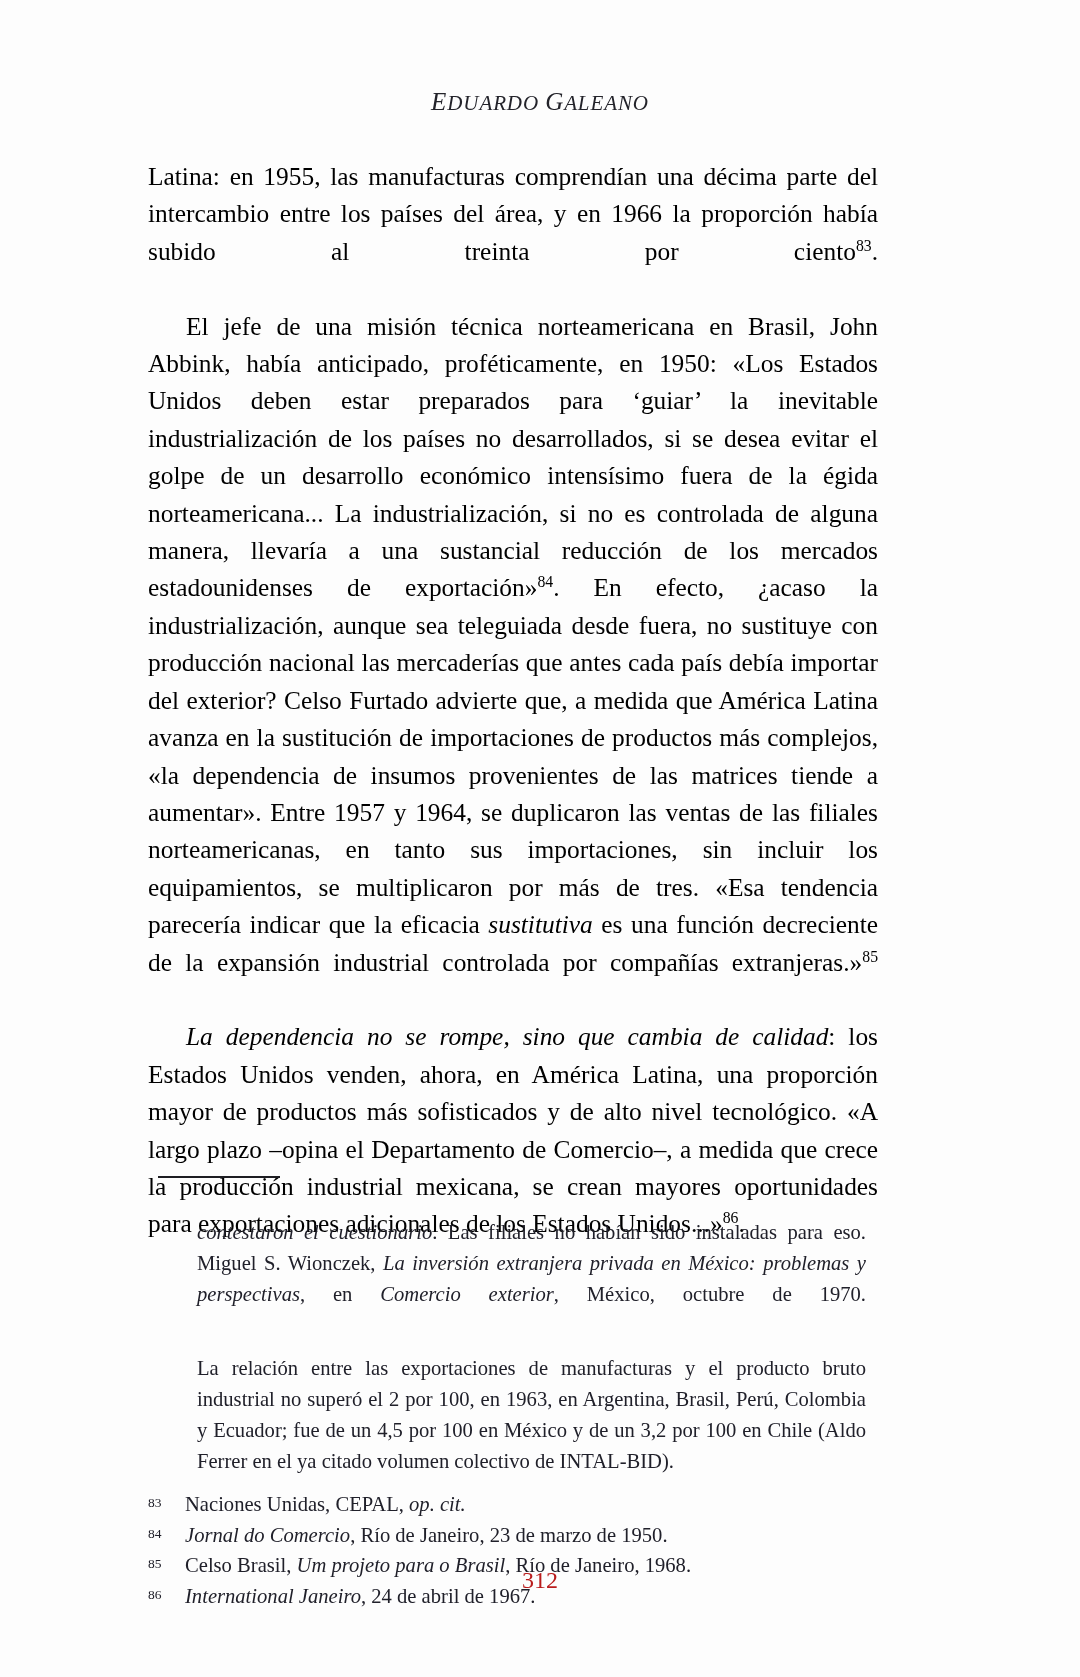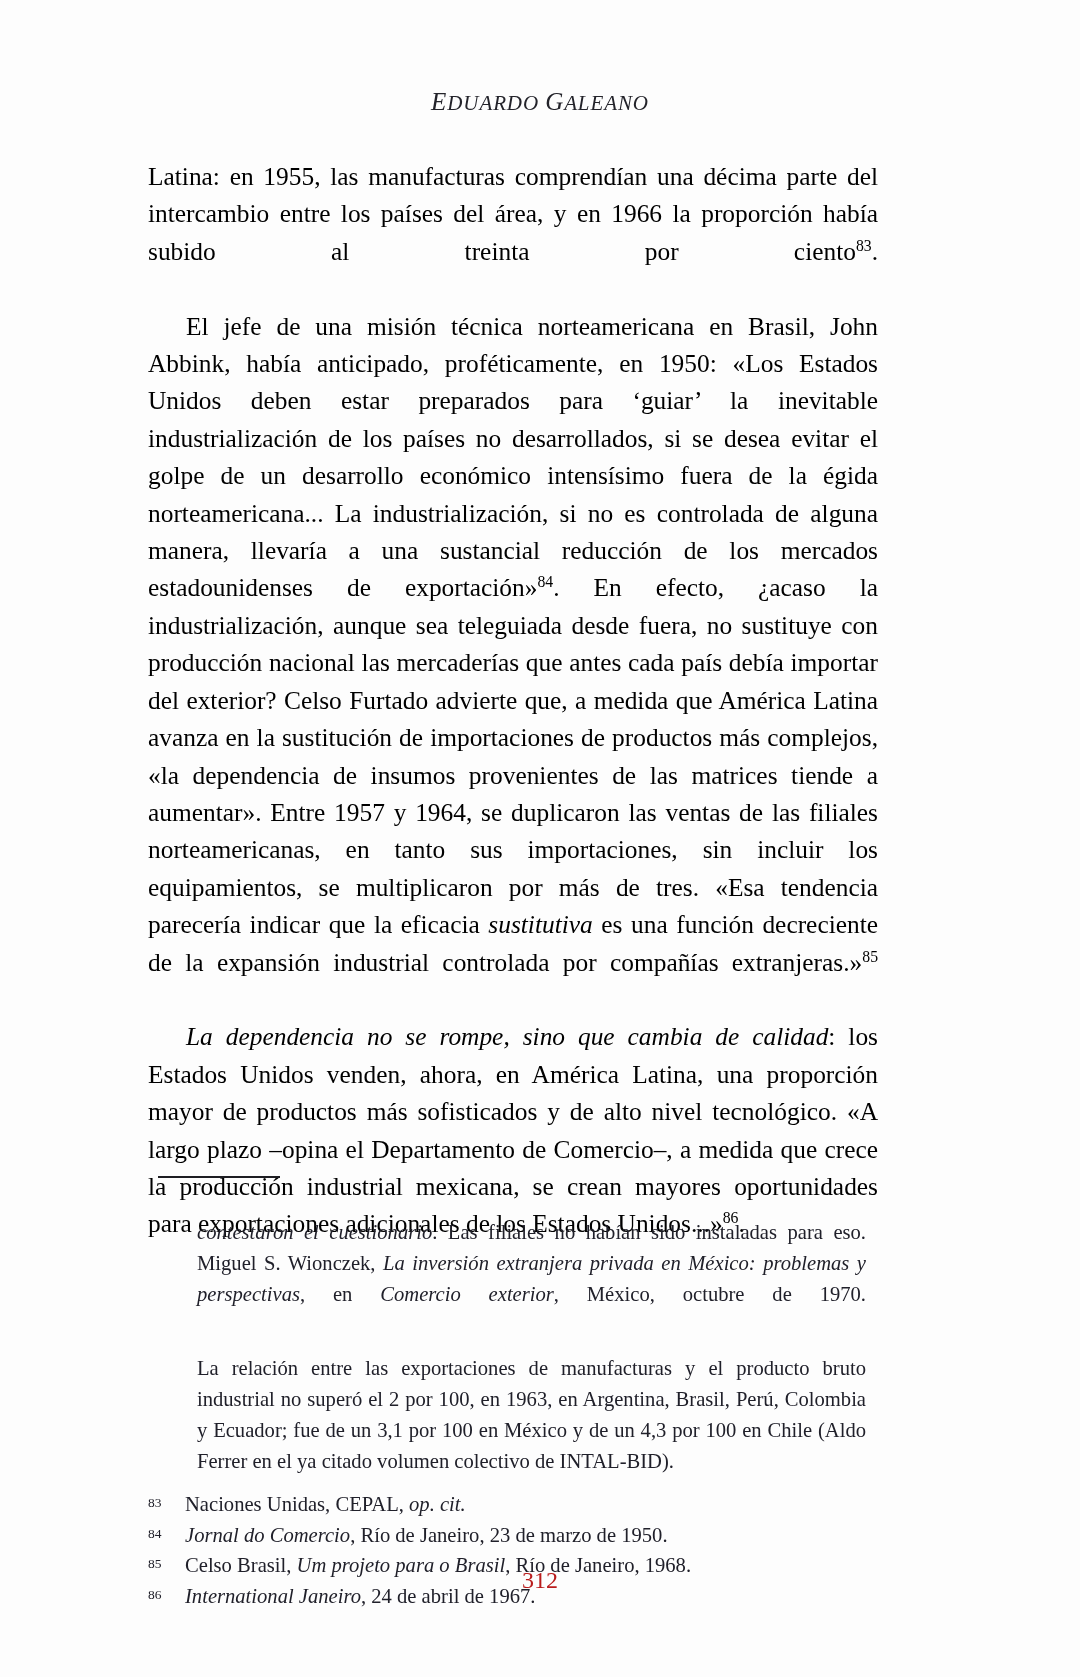--- a/index.html
+++ b/index.html
@@ -151,21 +151,21 @@
     <p class="indent nolast"><i>La dependencia no se rompe, sino que cambia de calidad</i><span>: los Estados Unidos venden, ahora, en América Latina, una proporción mayor de productos más sofisticados y de alto nivel tecnológico. «A largo plazo –opina el Departamento de Comercio–, a medida que crece la producción industrial mexicana, se crean mayores oportunidades para exportaciones adicionales de los Estados Unidos...»</span><sup>86</sup><span>.</span></p>
 
   </div>
 
   <div class="fn-rule"></div>
 
   <div class="footnotes">
 
     <p class="fn-para"><i>contestaron el cuestionario</i><span>. Las filiales no habían sido instaladas para eso. Miguel S. Wionczek, </span><i>La inversión extranjera privada en México: problemas y perspectivas</i><span>, en </span><i>Comercio exterior</i><span>, México, octubre de 1970.</span></p>
 
-    <p class="fn-para nolast">La relación entre las exportaciones de manufacturas y el producto bruto industrial no superó el 2 por 100, en 1963, en Argentina, Brasil, Perú, Colombia y Ecuador; fue de un 3,1 por 100 en México y de un 4,3 por 100 en Chile (Aldo Ferrer en el ya citado volumen colectivo de INTAL-BID).</p>
+    <p class="fn-para nolast">La relación entre las exportaciones de manufacturas y el producto bruto industrial no superó el 2 por 100, en 1963, en Argentina, Brasil, Perú, Colombia y Ecuador; fue de un 4,5 por 100 en México y de un 3,2 por 100 en Chile (Aldo Ferrer en el ya citado volumen colectivo de INTAL-BID).</p>
 
     <span class="fn-item"><span class="fn-num">83</span><span>Naciones Unidas, CEPAL, </span><i>op. cit.</i><span></span></span>
 
     <span class="fn-item"><span class="fn-num">84</span><span></span><i>Jornal do Comercio</i><span>, Río de Janeiro, 23 de marzo de 1950.</span></span>
 
     <span class="fn-item"><span class="fn-num">85</span><span>Celso Brasil, </span><i>Um projeto para o Brasil</i><span>, Río de Janeiro, 1968.</span></span>
 
     <span class="fn-item"><span class="fn-num">86</span><span></span><i>International Janeiro</i><span>, 24 de abril de 1967.</span></span>
 
   </div>

